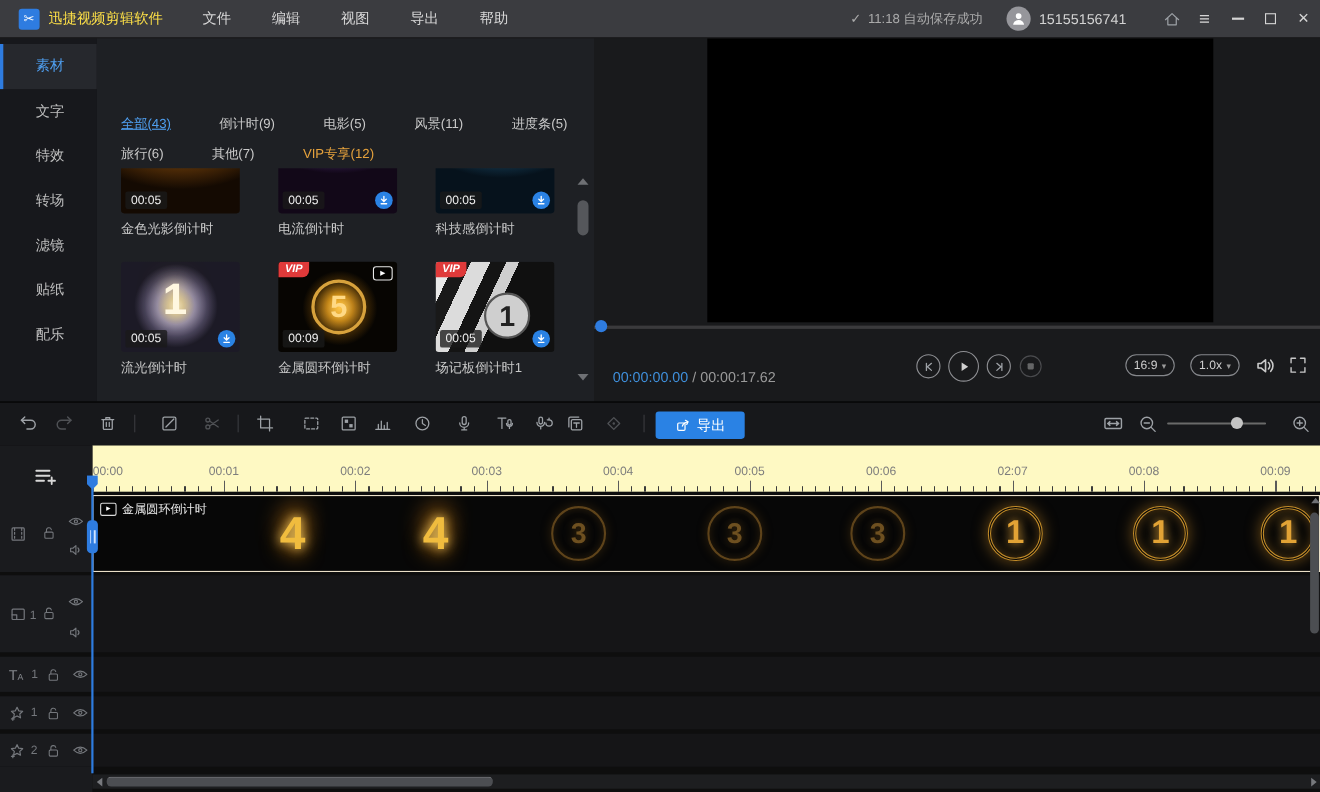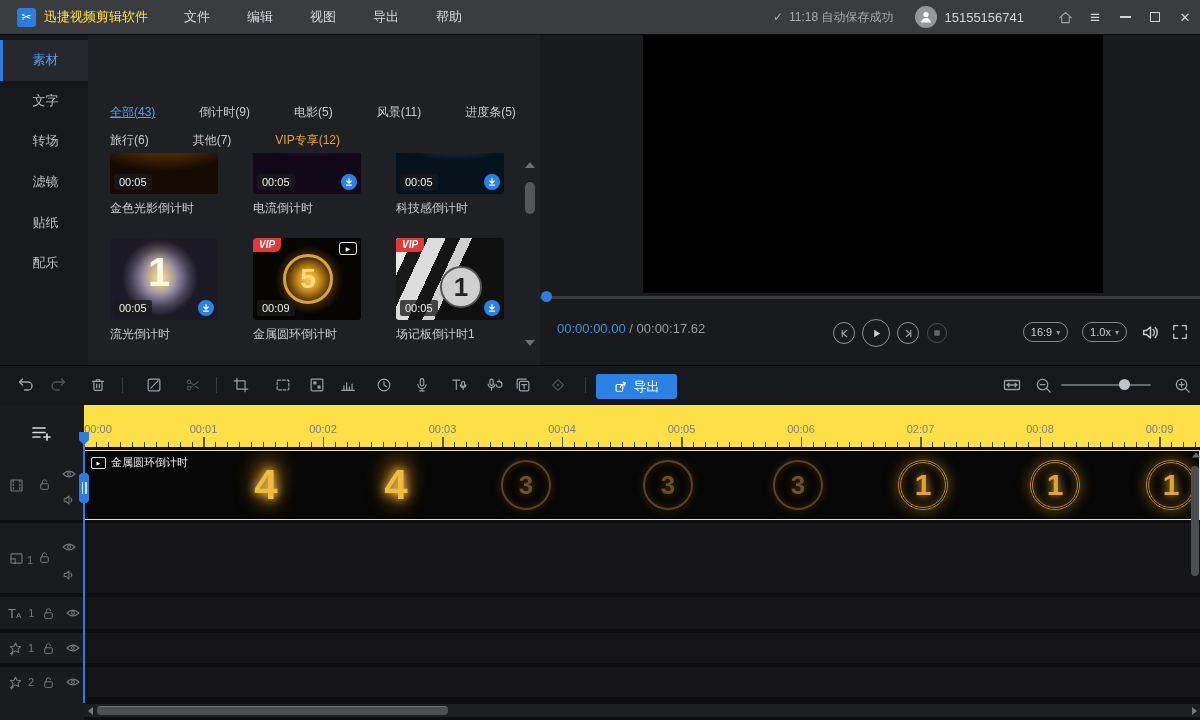--- a/index.html
+++ b/index.html
@@ -58,37 +58,37 @@
   .t6 .clock1{position:absolute;left:44px;top:28px;width:42px;height:42px;border:2px solid #555;border-radius:50%;background:#cfcfcf;color:#222;display:flex;align-items:center;justify-content:center;font-size:26px;font-weight:bold}
   .mscroll-thumb{left:437px;top:147px;width:10px;height:32px;background:#55575b;border-radius:5px}
   .tri-up{width:0;height:0;border-left:5px solid transparent;border-right:5px solid transparent;border-bottom:6px solid #6e7074}
   .tri-down{width:0;height:0;border-left:5px solid transparent;border-right:5px solid transparent;border-top:6px solid #6e7074}
 
   
   .preview{left:540px;top:35px;width:660px;height:330px;background:#191a1c}
   .video{left:103px;top:0;width:460px;height:258px;background:#000}
   .seek{left:0;top:261px;width:660px;height:3px;background:#3a3a3c}
   .seek-handle{left:1px;top:256px;width:11px;height:11px;border-radius:50%;background:#2e7ce0}
-  .timewrap{left:17px;top:286px;font-size:13px;color:#9a9a9a}
+  .timewrap{left:17px;top:300px;font-size:13px;color:#9a9a9a}
   .cur{color:#3f8fdb}
   .circbtn{border:1px solid #8f9094;border-radius:50%;display:flex;align-items:center;justify-content:center;color:#c9c9c9}
   .pill{height:20px;border:1px solid #85878b;border-radius:10px;color:#cfcfcf;font-size:11px;display:flex;align-items:center;justify-content:center;gap:4px}
   .pill .caret{font-size:8px;color:#9a9a9a}
 
   
   .toolbar{left:0;top:365px;width:1200px;height:40px;background:#17181b;border-top:1px solid #000}
   .tool{position:absolute;top:375px;width:20px;height:20px;display:flex;align-items:center;justify-content:center}
   .tdiv{position:absolute;top:377px;width:1px;height:16px;background:#3a3b3f}
   .export{left:596px;top:374px;width:81px;height:25px;background:#2a82e4;border-radius:3px;display:flex;align-items:center;justify-content:center;gap:6px;color:#fff;font-size:13px}
   .slider-track{left:1061px;top:384px;width:90px;height:2px;background:#6a6a6a;border-radius:1px}
   .slider-handle{left:1119px;top:379px;width:11px;height:11px;border-radius:50%;background:#c4c4c4}
 
   
   .timeline{left:0;top:405px;width:1200px;height:315px;background:#0e0e0e}
-  .ruler{left:84px;top:0;width:1116px;height:42px;background:#fde047}
+  .ruler{left:84px;top:0;width:1116px;height:42px;background:#fef9c3}
   .rlabel{position:absolute;top:18px;font-size:11px;color:#7d7d7d;transform:translateX(-50%);white-space:nowrap}
   .ticks-minor{position:absolute;left:0;bottom:0;width:1116px;height:5px;background:repeating-linear-gradient(90deg,#3a3a3a 0 1px,transparent 1px 11.95px)}
   .ticks-major{position:absolute;left:0;bottom:0;width:1116px;height:10px;background:repeating-linear-gradient(90deg,#5a5a5a 0 1px,transparent 1px 119.5px)}
   .clip{left:84px;top:45px;width:1116px;height:70px;background:#070707;border:1px solid #eadfc8;overflow:hidden}
   .cliplabel{position:absolute;left:6px;top:4px;display:flex;align-items:center;gap:5px;color:#ececec;font-size:11px;z-index:3}
   .clipbadge{width:15px;height:12px;border:1px solid #dcdcdc;border-radius:2px;display:flex;align-items:center;justify-content:center;font-size:5px;color:#fff;background:rgba(0,0,0,.4)}
   .frame{position:absolute;top:9px;width:50px;height:50px;display:flex;align-items:center;justify-content:center;font-weight:bold;transform:translateX(-50%)}
   .f4{font-size:42px;color:#f0bc3e;text-shadow:0 0 10px #ffd869,0 -10px 22px #ff9c1c,0 6px 18px #b36a0e}
   .f3{border:2px solid #5e431a;border-radius:50%;font-size:26px;color:#6e5020;text-shadow:0 0 8px #4a320e;box-shadow:0 0 10px rgba(120,80,20,.35),inset 0 0 8px rgba(120,80,20,.3)}
   .f1{border:3px double #c08a28;border-radius:50%;font-size:30px;color:#e2a335;text-shadow:0 0 10px #ffb83d;box-shadow:0 0 14px rgba(220,150,40,.5),inset 0 0 10px rgba(220,150,40,.35)}
@@ -154,20 +154,21 @@
         <div class="winbtn">
             <span>✕</span>
           </div>
       </div>
     </div>
   </div>
 
   <div class="a sidebar">
     <div class="side-item active">素材</div>
     <div class="side-item">文字</div>
+    <div class="side-item">特效</div>
     <div class="side-item">转场</div>
     <div class="side-item">滤镜</div>
     <div class="side-item">贴纸</div>
     <div class="side-item">配乐</div>
   </div>
 
   <div class="a materials">
     <div class="a cats" style="top:69px">
       <span class="cat active">全部(43)</span>
       <span class="cat">倒计时(9)</span>

